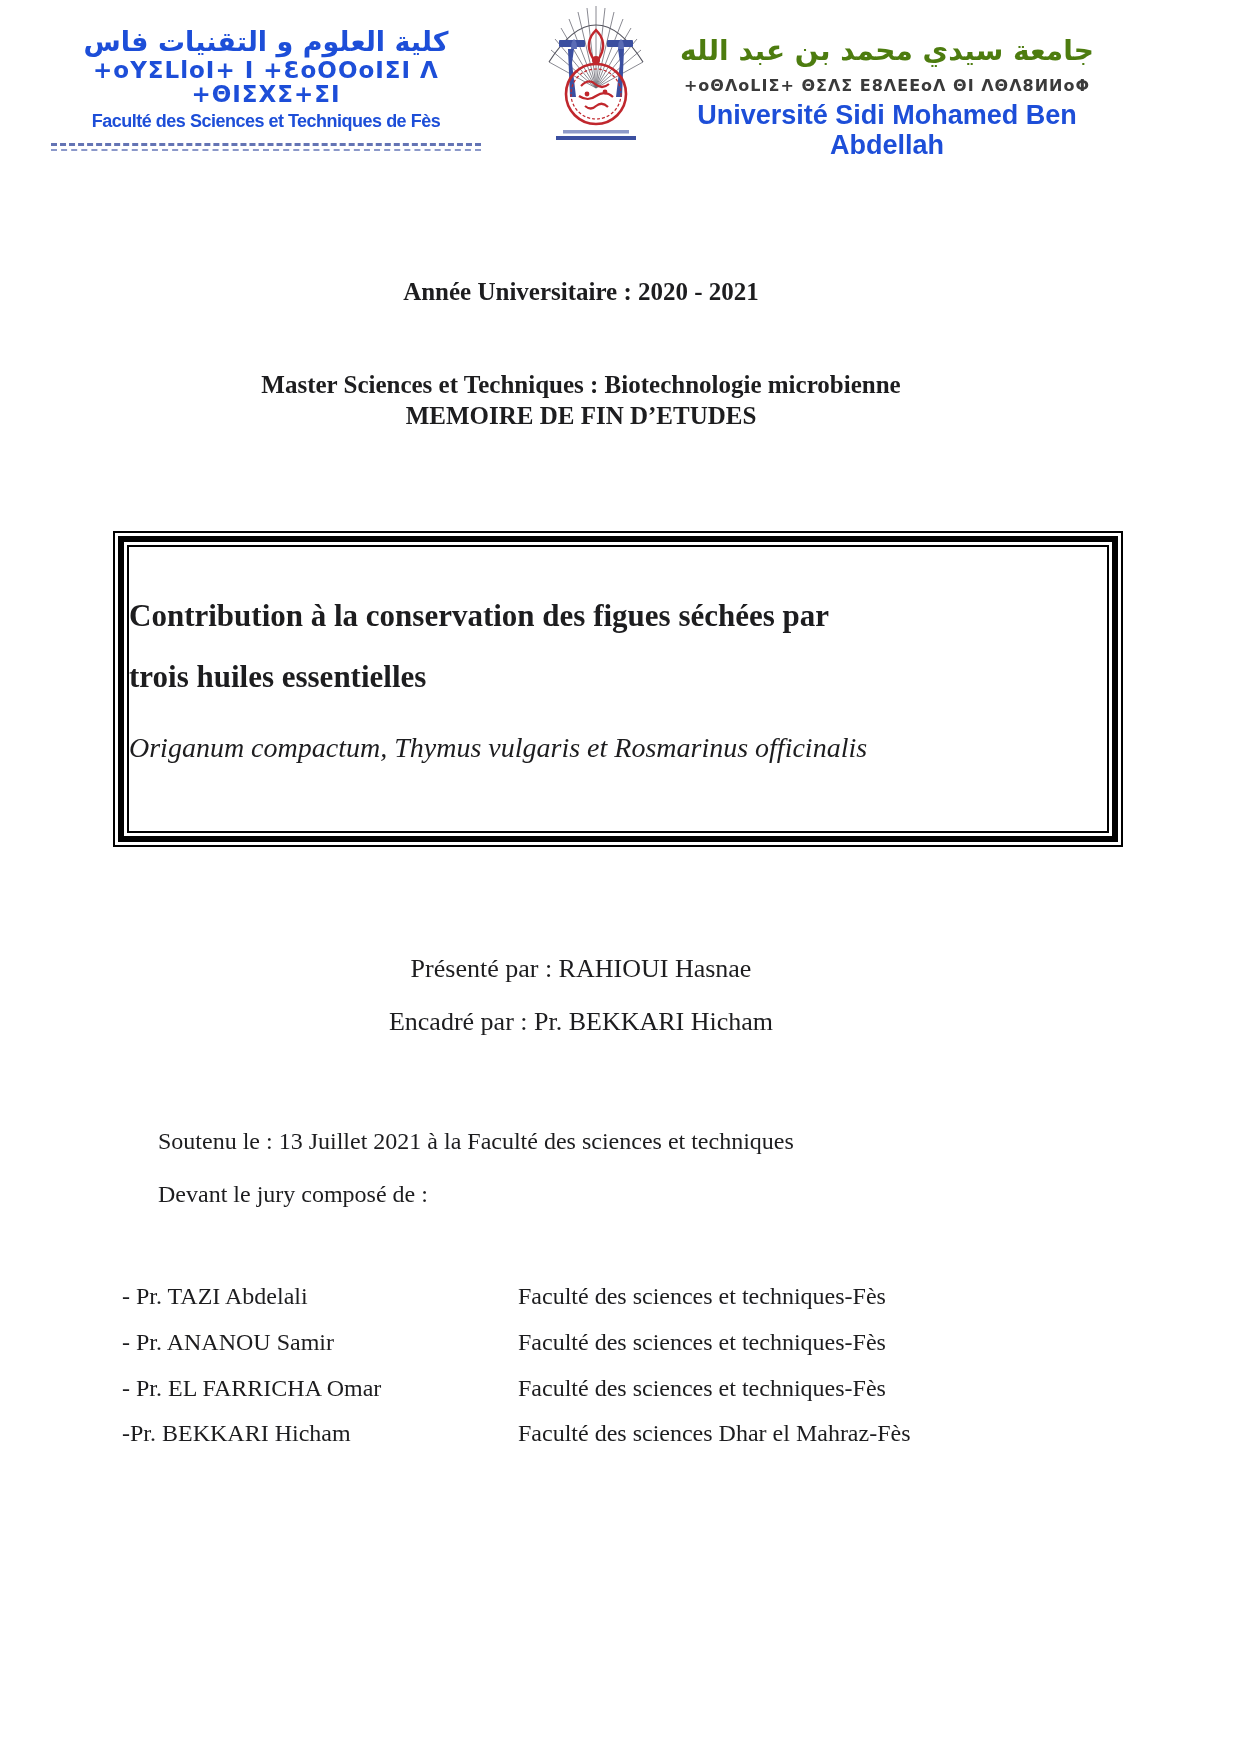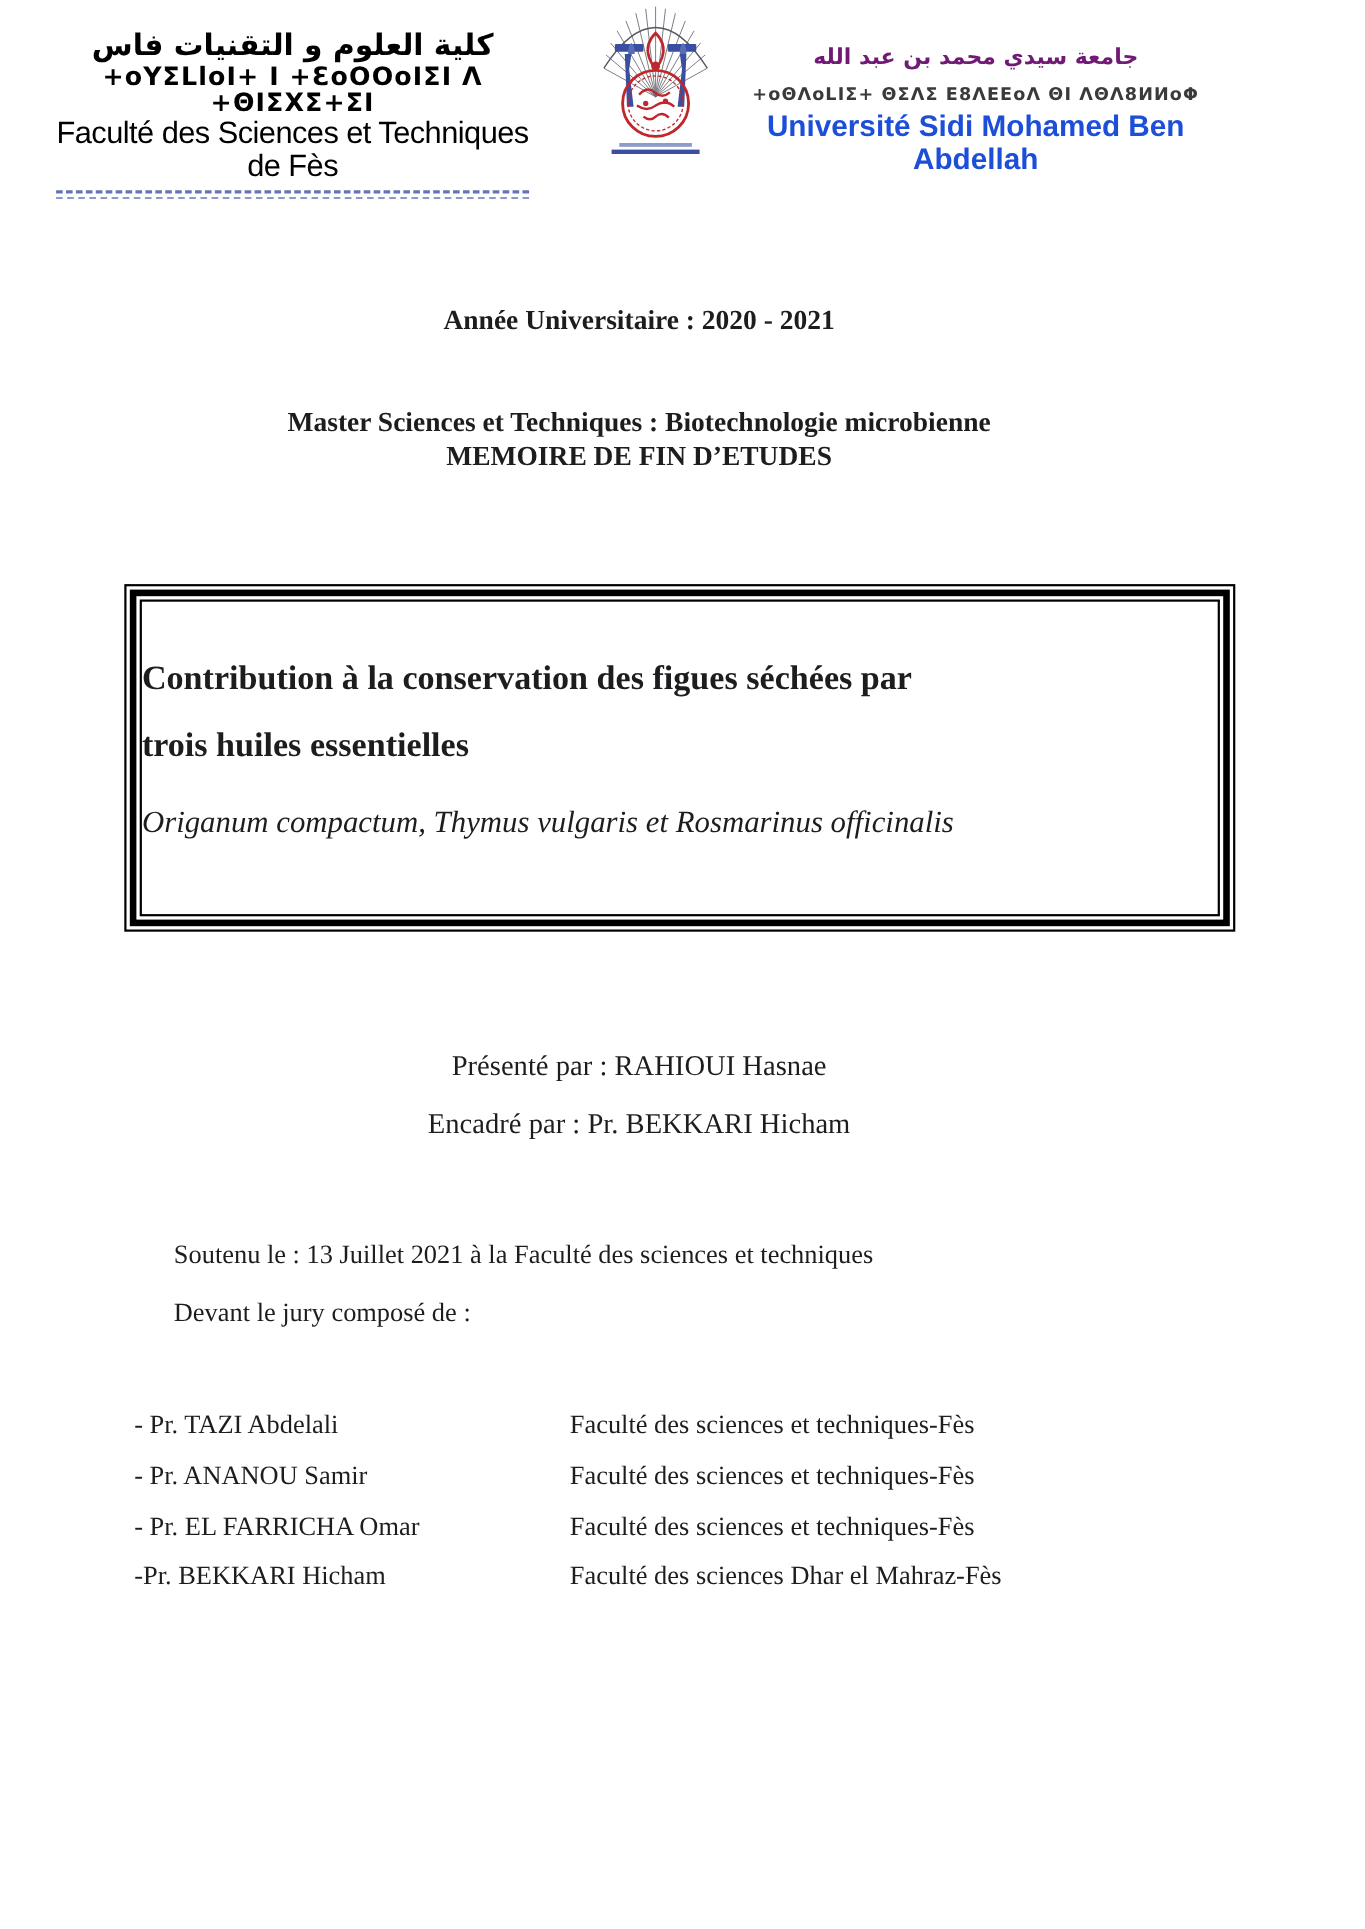--- a/index.html
+++ b/index.html
@@ -8,31 +8,31 @@
     width:1241px;
     height:1754px;
     background:#ffffff;
     font-family:"Liberation Serif","DejaVu Serif",serif;
     color:#1d1d1f;
     overflow:hidden;
   }
   
   .hdr-left {
     position:absolute; left:42px; top:26px; width:448px;
-    text-align:center; color:#000000;
+    text-align:center; color:#1d4ed8;
   }
   .hdr-left .ar   { font-family:"DejaVu Sans",sans-serif; font-weight:bold; font-size:27px; line-height:32px; direction:rtl; }
   .hdr-left .tif  { font-family:"DejaVu Sans",sans-serif; font-weight:bold; font-size:23px; line-height:24px; letter-spacing:1px; }
-  .hdr-left .lat  { font-family:"Liberation Sans","DejaVu Sans",sans-serif; font-weight:400; font-size:28px; line-height:30px; letter-spacing:-0.5px; }
+  .hdr-left .lat  { font-family:"Liberation Sans","DejaVu Sans",sans-serif; font-weight:700; font-size:18px; line-height:30px; letter-spacing:-0.5px; }
   .hdr-left .dashes { margin-top:7px; border-top:3px dashed #6474b4; height:3px; border-bottom:2px dashed #8b98c9; width:96%; margin-left:2%; }
   .hdr-right {
     position:absolute; left:652px; top:34px; width:470px;
     text-align:center; color:#252525;
   }
-  .hdr-right .ar  { font-family:"DejaVu Sans",sans-serif; font-weight:bold; font-size:20px; line-height:34px; direction:rtl; color:#701a75; }
+  .hdr-right .ar  { font-family:"DejaVu Sans",sans-serif; font-weight:bold; font-size:28px; line-height:34px; direction:rtl; color:#4d7c0f; }
   .hdr-right .tif { font-family:"DejaVu Sans",sans-serif; font-weight:bold; font-size:16px; line-height:28px; letter-spacing:1px; color:#3a3a3a; margin-top:4px; }
   .hdr-right .lat { font-family:"Liberation Sans","DejaVu Sans",sans-serif; font-weight:700; font-size:27px; line-height:30px; color:#1d4ed8; }
   .logo { position:absolute; left:541px; top:2px; width:110px; height:144px; }
   
   .cline { position:absolute; left:0; width:1162px; text-align:center; }
   .annee    { top:278px; font-weight:bold; font-size:25px; }
   .program  { top:371px; font-weight:bold; font-size:25px; }
   .memoire  { top:402px; font-weight:bold; font-size:25px; }
   .presente { top:914px; font-size:26px;margin-top:40px; }
   .encadre  { top:1007px; font-size:26px; }

